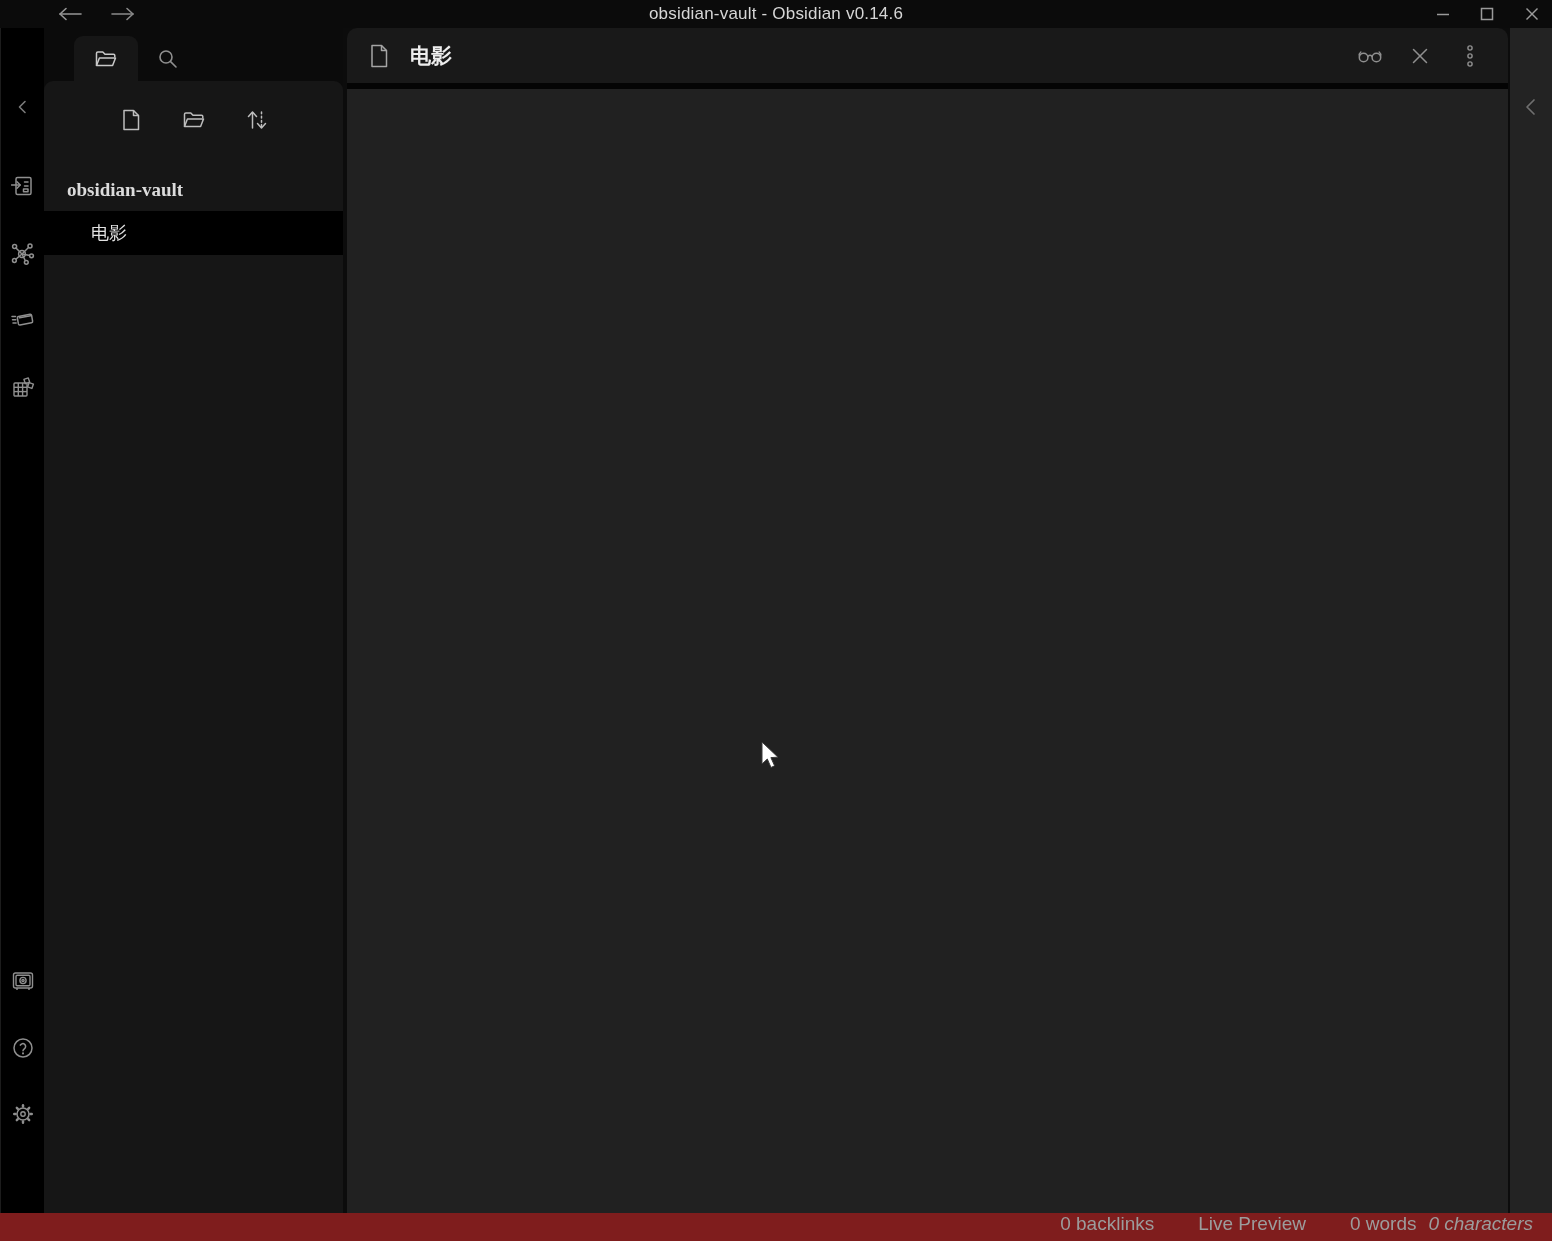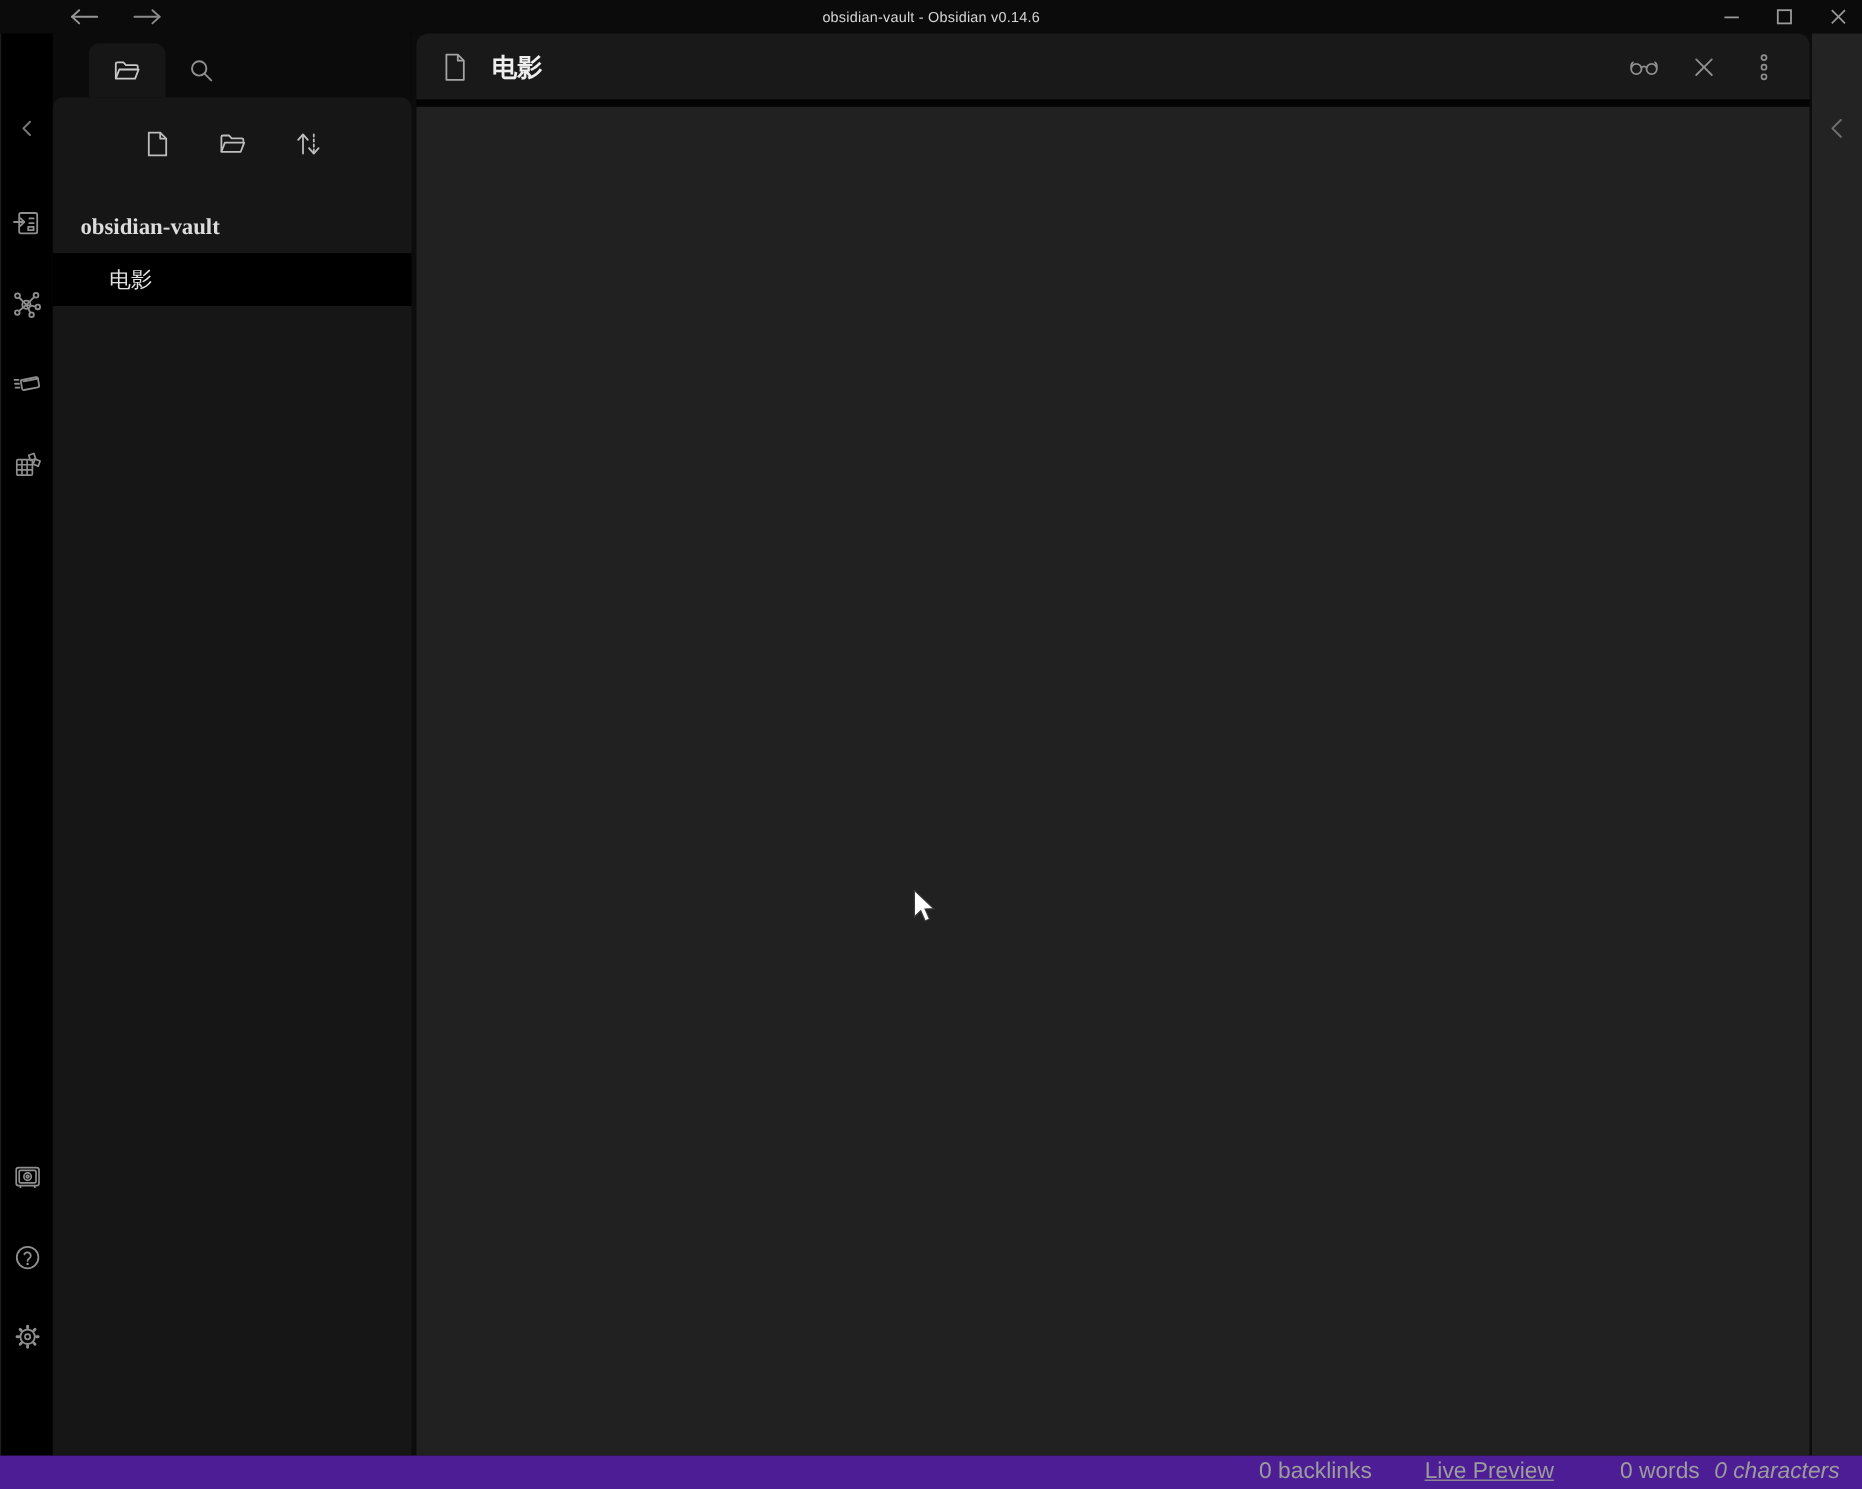--- a/index.html
+++ b/index.html
@@ -7,21 +7,21 @@
     position:relative;width:1552px;height:1241px;overflow:hidden;
     background:#0c0c0c;font-family:"Liberation Sans",sans-serif;
     -webkit-font-smoothing:antialiased;
   }
   svg{display:block;}
 
   
   .titlebar{position:absolute;top:0;left:0;right:0;height:28px;background:#0b0b0b;}
   .titlebar-title{
     position:absolute;left:0;right:0;top:0;height:28px;line-height:28px;
-    text-align:center;color:#d6d6d6;font-size:12px;font-weight:500;letter-spacing:.2px;
+    text-align:center;color:#d6d6d6;font-size:17px;font-weight:500;letter-spacing:.2px;
   }
   .hist-btn{position:absolute;top:2px;width:34px;height:24px;display:flex;align-items:center;justify-content:center;}
   .hist-back{left:53px;} .hist-fwd{left:106px;}
   .winctl{position:absolute;top:2px;width:30px;height:24px;display:flex;align-items:center;justify-content:center;}
   .ctl-min{left:1428px;} .ctl-max{left:1472px;} .ctl-close{left:1517px;}
 
   
   .ribbon{position:absolute;left:0;top:28px;width:44px;bottom:28px;background:#000;border-left:1px solid #1c1c1c;}
   .ribbon-btn{position:absolute;left:10px;width:24px;height:24px;display:flex;align-items:center;justify-content:center;}
 
@@ -62,27 +62,27 @@
   .header-btn{width:24px;height:24px;display:flex;align-items:center;justify-content:center;}
   .editor-header-divider{position:absolute;top:55px;left:0;right:0;height:6px;background:#040404;}
   .editor-body{position:absolute;top:61px;left:0;right:0;bottom:0;background:#212121;}
 
   
   .right-strip{position:absolute;right:0;top:28px;width:42px;bottom:28px;background:#232323;}
   .right-strip .ribbon-btn{left:9px;}
 
   
   .statusbar{
-    position:absolute;left:0;right:0;bottom:0;height:28px;background:#4c1d95;
-    display:flex;align-items:center;justify-content:flex-end;
+    position:absolute;left:0;right:0;bottom:0;height:28px;background:#7f1d1d;
+    display:flex;justify-content:flex-end;
     color:#9c9c9c;font-size:19px;
   }
   .status-item{white-space:nowrap;}
   .st-backlinks{margin-right:44px;}
-  .st-mode{margin-right:55px;text-decoration:underline;}
+  .st-mode{margin-right:44px;}
   .st-words{margin-right:12px;}
   .st-chars{margin-right:19px;font-style:italic;}
 
   
   .cursor{position:absolute;left:760px;top:741px;pointer-events:none;}
 </style>
 </head>
 <body>
 
 <div class="window">

